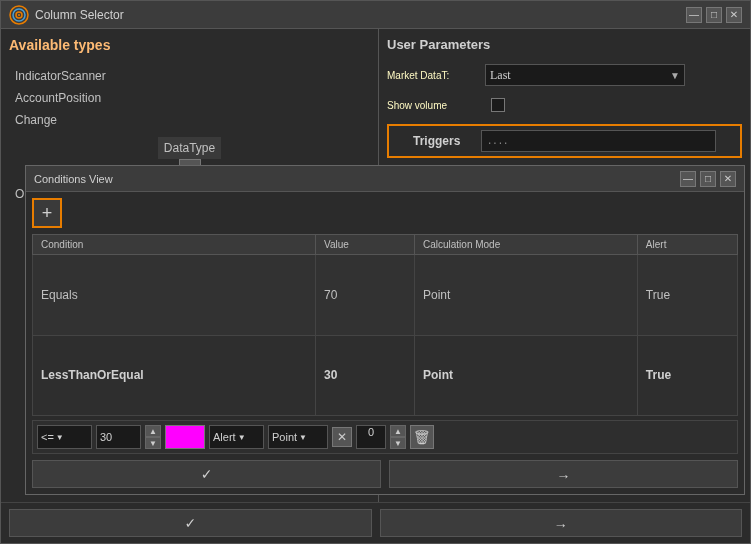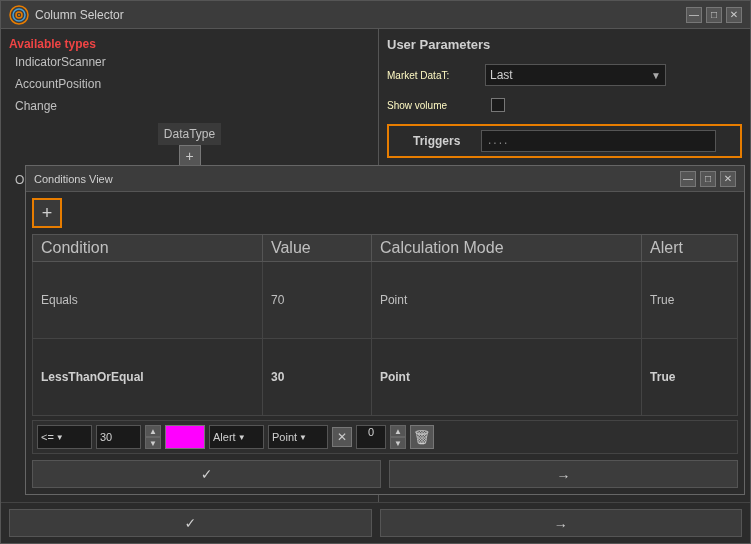--- a/index.html
+++ b/index.html
@@ -74,24 +74,24 @@
     .left-panel {
       width: 378px;
       background: #2b2b2b;
       border-right: 1px solid #555;
       display: flex;
       flex-direction: column;
       padding: 8px;
     }
 
     .panel-title {
-      font-size: 12px;
+      font-size: 14px;
       font-weight: bold;
-      color: #ef4444;
-      margin-bottom: 0;
+      color: #fdba74;
+      margin-bottom: 12px;
     }
 
     .type-list {
       flex: 1;
       overflow-y: auto;
     }
 
     .type-item {
       padding: 4px 6px;
       color: #c0c0c0;
@@ -163,21 +163,22 @@
       padding: 2px 4px;
       font-size: 12px;
       height: 22px;
       display: flex;
       align-items: center;
       justify-content: space-between;
       cursor: pointer;
     }
 
     .dropdown-select-wide {
-      width: 181px;
+      width: 200px;
+      font-family: Liberation Serif, serif;
     }
 
     .chevron-down {
       font-size: 10px;
       color: #aaa;
     }
 
     .checkbox-row {
       display: flex;
       align-items: center;
@@ -306,21 +307,21 @@
       flex: 1;
     }
 
     .conditions-table th {
       background: #3a3a3a;
       color: #c0c0c0;
       padding: 4px 8px;
       text-align: left;
       border: 1px solid #555;
       font-weight: normal;
-      font-size: 16px;
+      font-size: 10px;
     }
 
     .conditions-table td {
       padding: 4px 8px;
       border: 1px solid #444;
       color: #c0c0c0;
       font-size: 12px;
     }
 
     .conditions-table tr:nth-child(odd) td {

